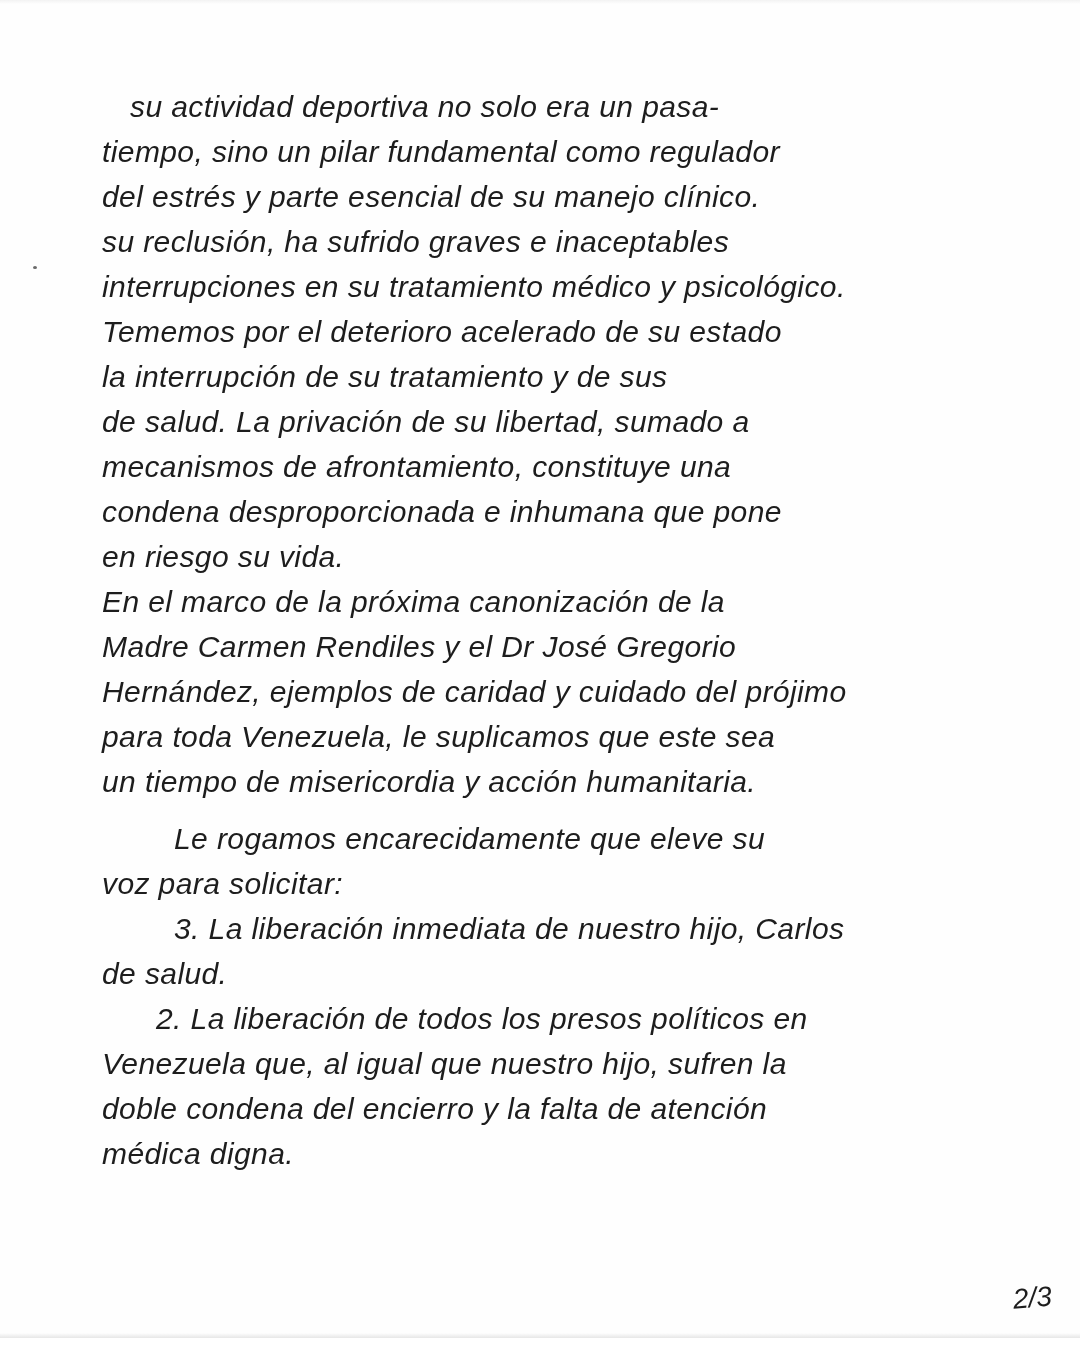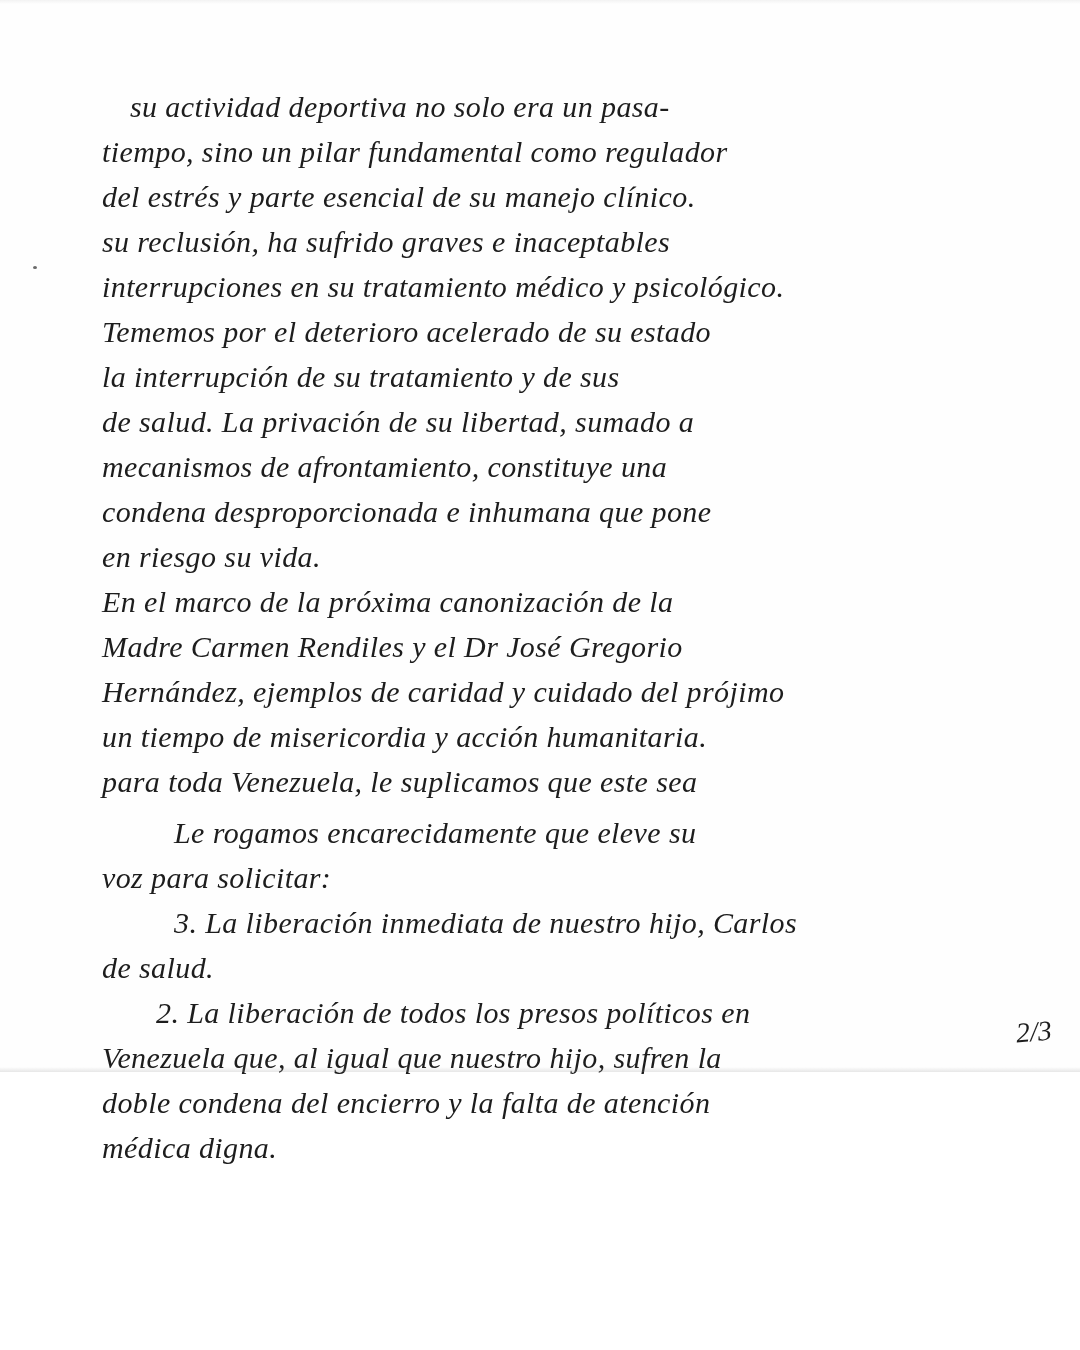--- a/index.html
+++ b/index.html
@@ -3,39 +3,39 @@
 <meta charset="utf-8">
 <style>
   * { margin: 0; padding: 0; box-sizing: border-box; }
   html, body {
     width: 1080px; height: 1350px;
     overflow: hidden;
     background: #ffffff;
   }
   .paper {
     position: relative;
-    width: 1080px; height: 1072px;
+    width: 1080px; height: 1338px;
     background: #fefefe;
-    font-family: Liberation Serif, serif;
+    font-family: Liberation Sans, sans-serif;
   }
   .letter-body {
     position: absolute;
     top: 84px; left: 102px; right: 66px;
     color: #1d1d1d;
     font-style: italic;
     font-size: 30px;
     line-height: 45px;
     letter-spacing: 0.4px;
   }
   .line { white-space: nowrap; }
   .ind-sm { text-indent: 28px; }
   .ind-md { text-indent: 54px; }
   .ind-lg { text-indent: 72px; }
   .gap    { }
-  .gap-sm { margin-top: 6px; }
+  .gap-sm { margin-top: 12px; }
   .page-number {
     position: absolute;
     right: 28px; bottom: 24px;
     color: #1d1d1d;
     font-style: italic;
     font-size: 28px;
     transform: rotate(-5deg);
   }
   .speck {
     position: absolute;
@@ -73,22 +73,22 @@
     <div class="line">interrupciones en su tratamiento médico y psicológico.</div>
     <div class="line">Tememos por el deterioro acelerado de su estado</div>
     <div class="line">la interrupción de su tratamiento y de sus</div>
     <div class="line">de salud. La privación de su libertad, sumado a</div>
     <div class="line">mecanismos de afrontamiento, constituye una</div>
     <div class="line">condena desproporcionada e inhumana que pone</div>
     <div class="line">en riesgo su vida.</div>
     <div class="line gap">En el marco de la próxima canonización de la</div>
     <div class="line">Madre Carmen Rendiles y el Dr José Gregorio</div>
     <div class="line">Hernández, ejemplos de caridad y cuidado del prójimo</div>
+    <div class="line">para toda Venezuela, le suplicamos que este sea</div>
     <div class="line">un tiempo de misericordia y acción humanitaria.</div>
-    <div class="line">para toda Venezuela, le suplicamos que este sea</div>
     <div class="line ind-lg gap-sm">Le rogamos encarecidamente que eleve su</div>
     <div class="line">voz para solicitar:</div>
     <div class="line ind-lg">3. La liberación inmediata de nuestro hijo, Carlos</div>
     <div class="line">de salud.</div>
     <div class="line ind-md">2. La liberación de todos los presos políticos en</div>
     <div class="line">Venezuela que, al igual que nuestro hijo, sufren la</div>
     <div class="line">doble condena del encierro y la falta de atención</div>
     <div class="line">médica digna.</div>
   </div>
 

